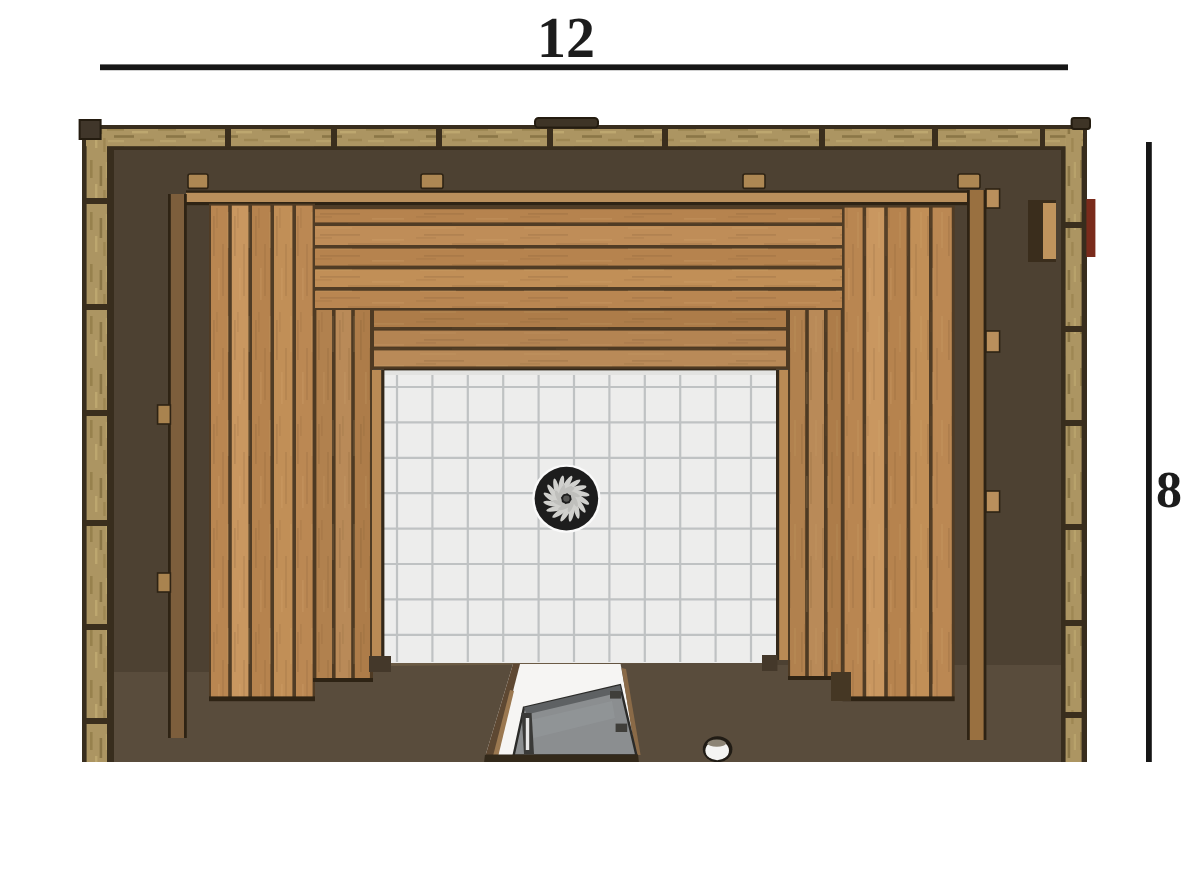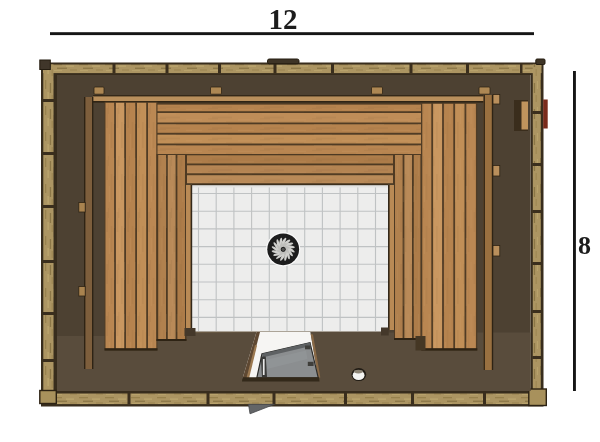--- a/index.html
+++ b/index.html
@@ -1,16 +1,16 @@
 <!DOCTYPE html>
 <html><head>
 <meta charset="utf-8">
 <style>
   html,body{margin:0;padding:0;background:#ffffff;}
-  #stage{position:relative;width:600px;height:442px;background:#e5e5e5;overflow:hidden;}
+  #stage{position:relative;width:600px;height:381px;background:#e5e5e5;overflow:hidden;}
   svg{display:block;}
   text{font-family:"Liberation Serif", serif;fill:#1c1c1c;}
 </style>
 </head>
 <body>
 <div id="stage">
 <svg width="600" height="442" viewBox="0 0 600 442">
 <defs>
   <pattern id="osbH" width="26" height="9" patternUnits="userSpaceOnUse">
     <rect width="26" height="9" fill="#ac9562"></rect>

